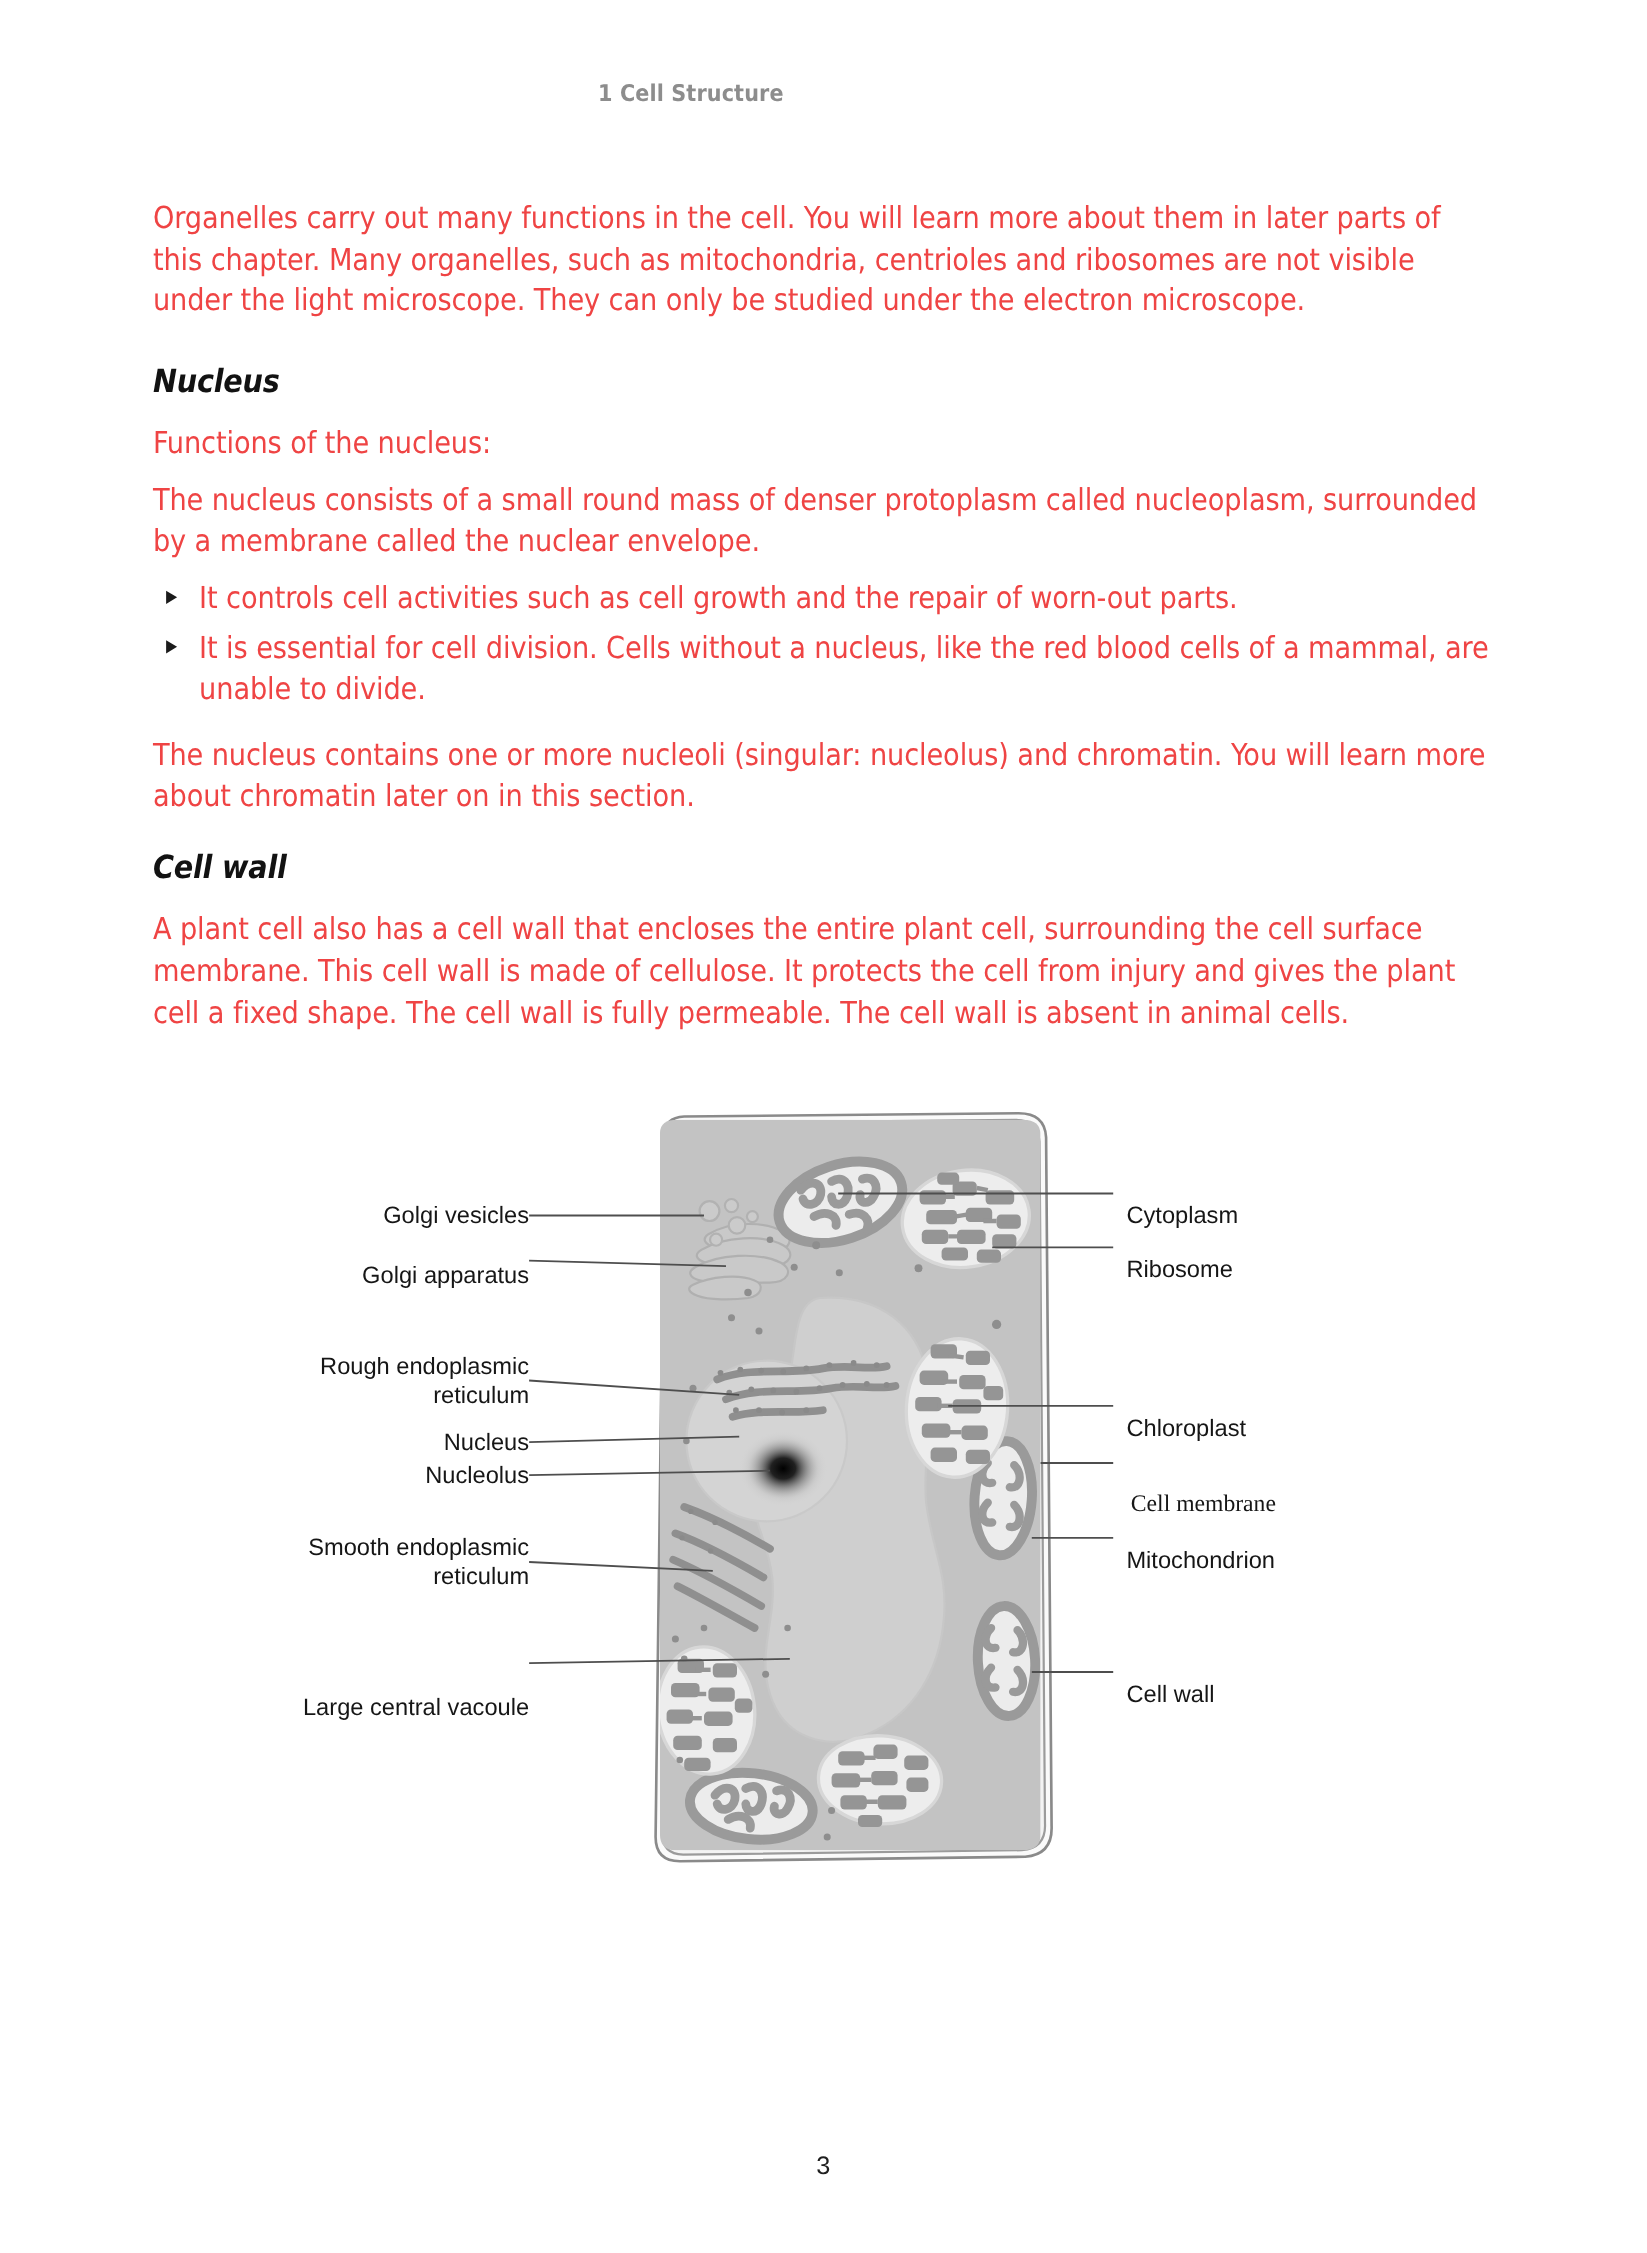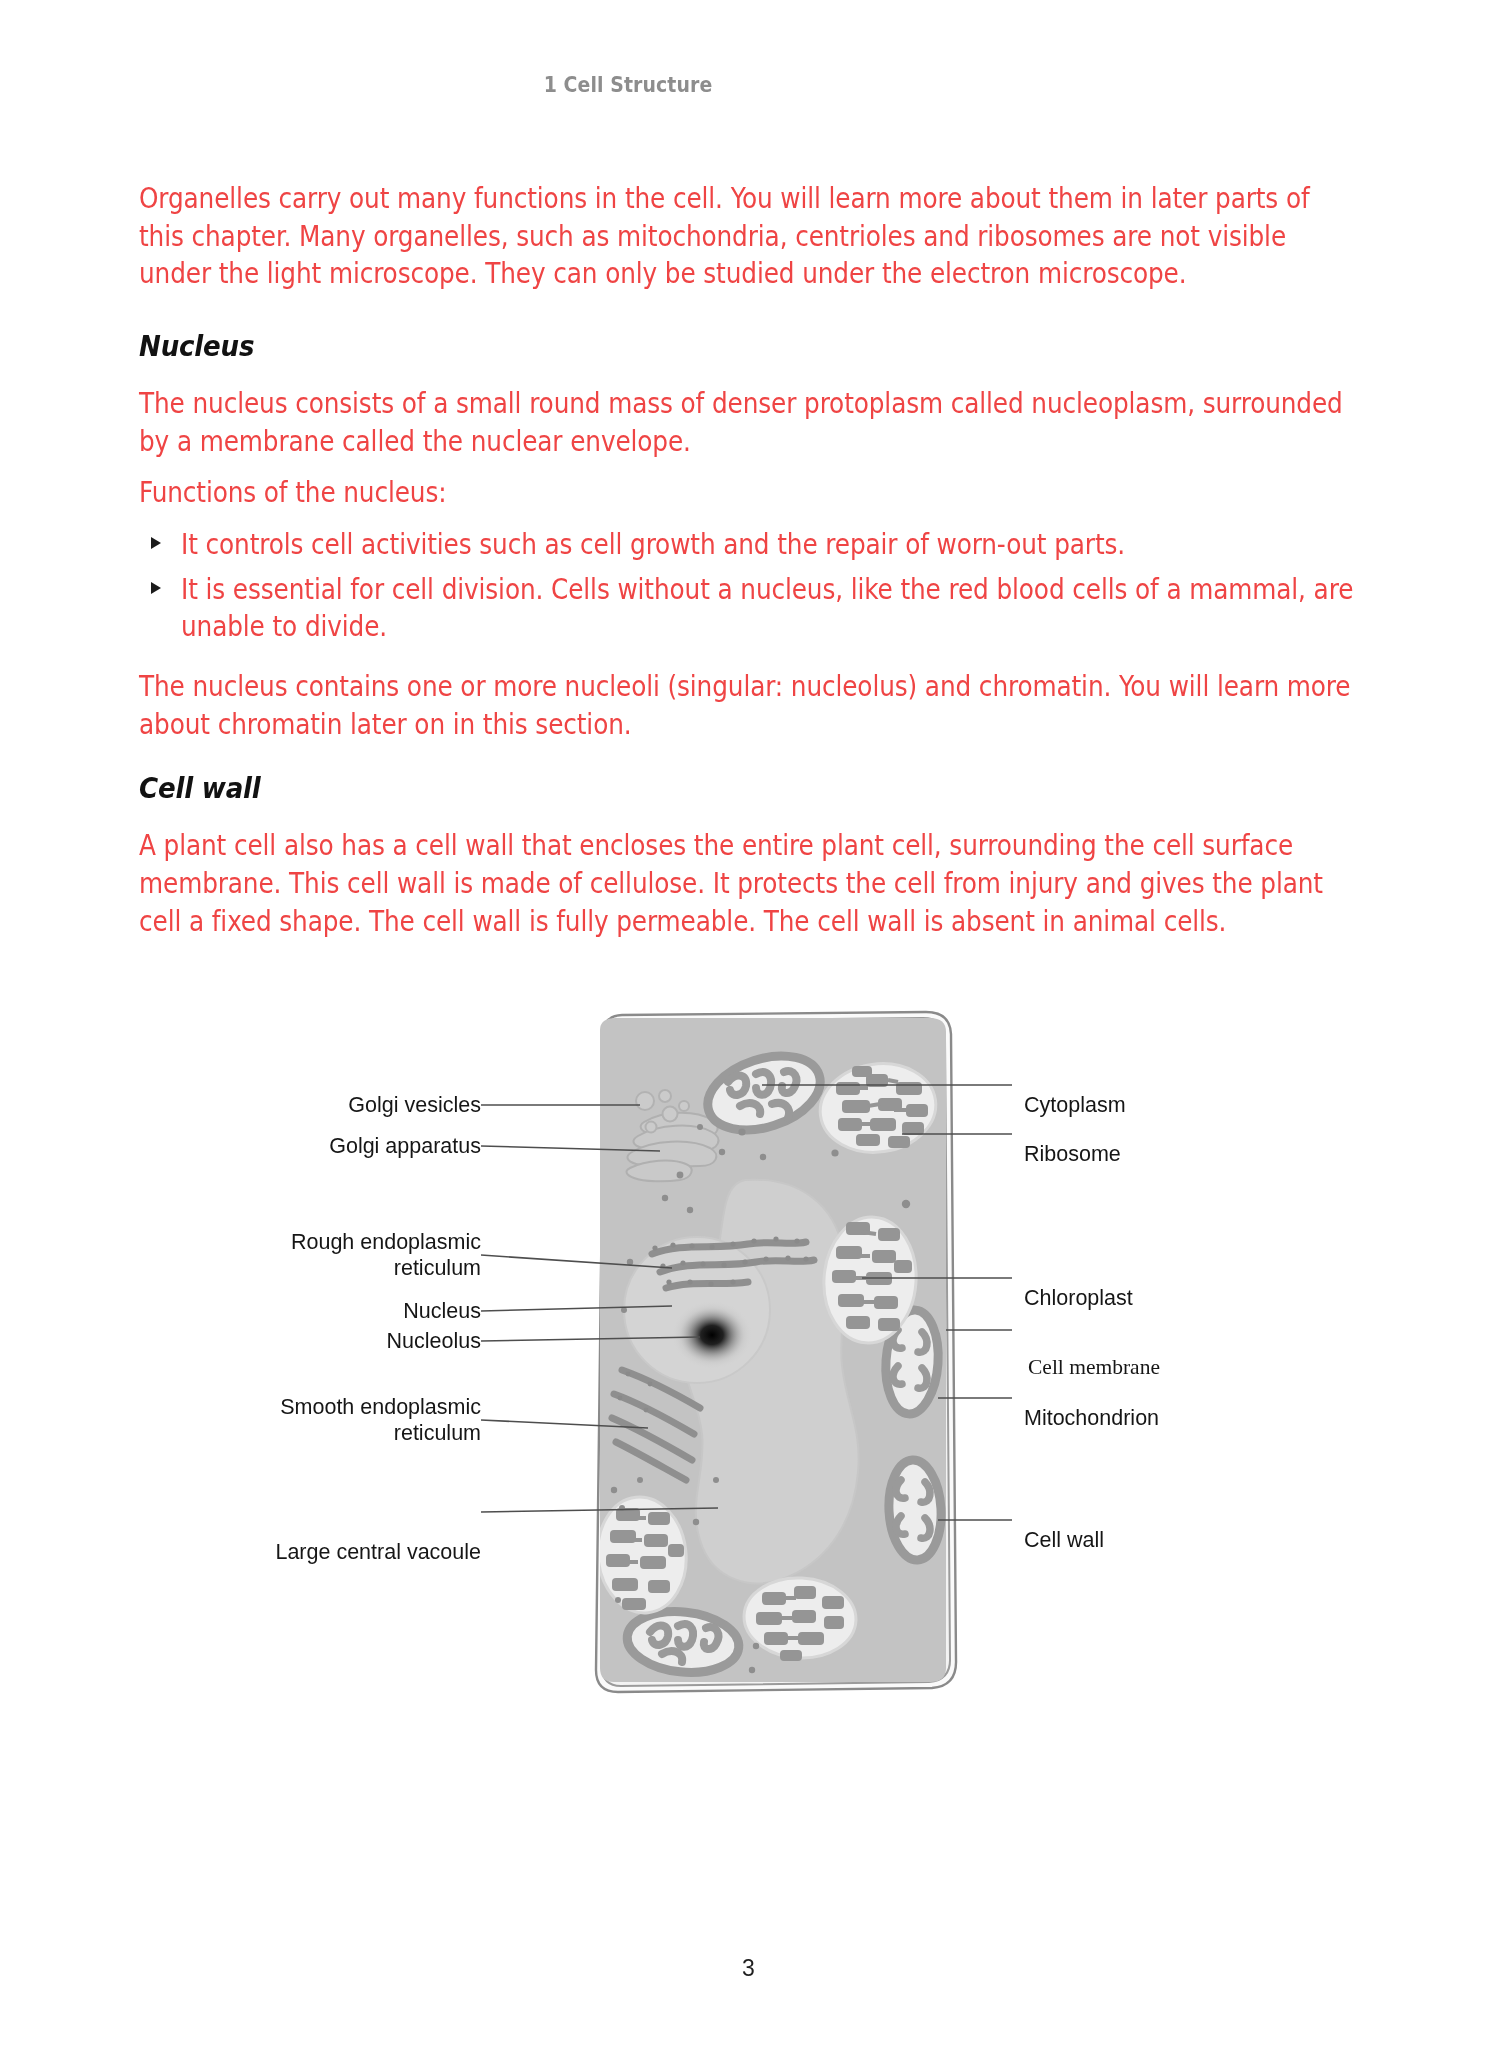--- a/index.html
+++ b/index.html
@@ -132,23 +132,23 @@
 <div class="page">
 
   <div class="running-head">1 Cell Structure</div>
 
   <div class="col">
 
     <p class="body">Organelles carry out many functions in the cell. You will learn more about them in later parts of this chapter. Many organelles, such as mitochondria, centrioles and ribosomes are not visible under the light microscope. They can only be studied under the electron microscope.</p>
 
     <h3 class="subhead first">Nucleus</h3>
 
+    <p class="body tight">Functions of the nucleus:</p>
+
     <p class="body tight">The nucleus consists of a small round mass of denser protoplasm called nucleoplasm, surrounded by a membrane called the nuclear envelope.</p>
-
-    <p class="body tight">Functions of the nucleus:</p>
 
     <ul class="bullets">
       <li class="body">
         <span class="tri"></span>
         <span>It controls cell activities such as cell growth and the repair of worn-out parts.</span>
       </li>
       <li class="body">
         <span class="tri"></span>
         <span>It is essential for cell division. Cells without a nucleus, like the red blood cells of a mammal, are unable to divide.</span>
       </li>
@@ -430,21 +430,21 @@
         <line x1="762" y1="75" x2="1012" y2="75"></line>
         <line x1="902" y1="124" x2="1012" y2="124"></line>
         <line x1="862" y1="268" x2="1012" y2="268"></line>
         <line x1="946" y1="320" x2="1012" y2="320"></line>
         <line x1="938" y1="388" x2="1012" y2="388"></line>
         <line x1="938" y1="510" x2="1012" y2="510"></line>
       </g>
     </svg>
 
     <div class="lbl right-al" style="left:181px; top:82px;  width:300px;">Golgi vesicles</div>
-    <div class="lbl right-al" style="left:181px; top:123px; width:300px;">Golgi apparatus</div>
+    <div class="lbl right-al" style="left:181px; top:136px; width:300px;">Golgi apparatus</div>
     <div class="lbl right-al" style="left:161px; top:219px; width:320px;">Rough endoplasmic
 reticulum</div>
     <div class="lbl right-al" style="left:181px; top:288px; width:300px;">Nucleus</div>
     <div class="lbl right-al" style="left:181px; top:318px; width:300px;">Nucleolus</div>
     <div class="lbl right-al" style="left:161px; top:384px; width:320px;">Smooth endoplasmic
 reticulum</div>
     <div class="lbl right-al" style="left:161px; top:489px; width:320px;margin-top:40px;">Large central vacoule</div>
 
     <div class="lbl left-al" style="left:1024px; top:62px;">Cytoplasm</div>
     <div class="lbl left-al" style="left:1024px; top:111px;">Ribosome</div>

